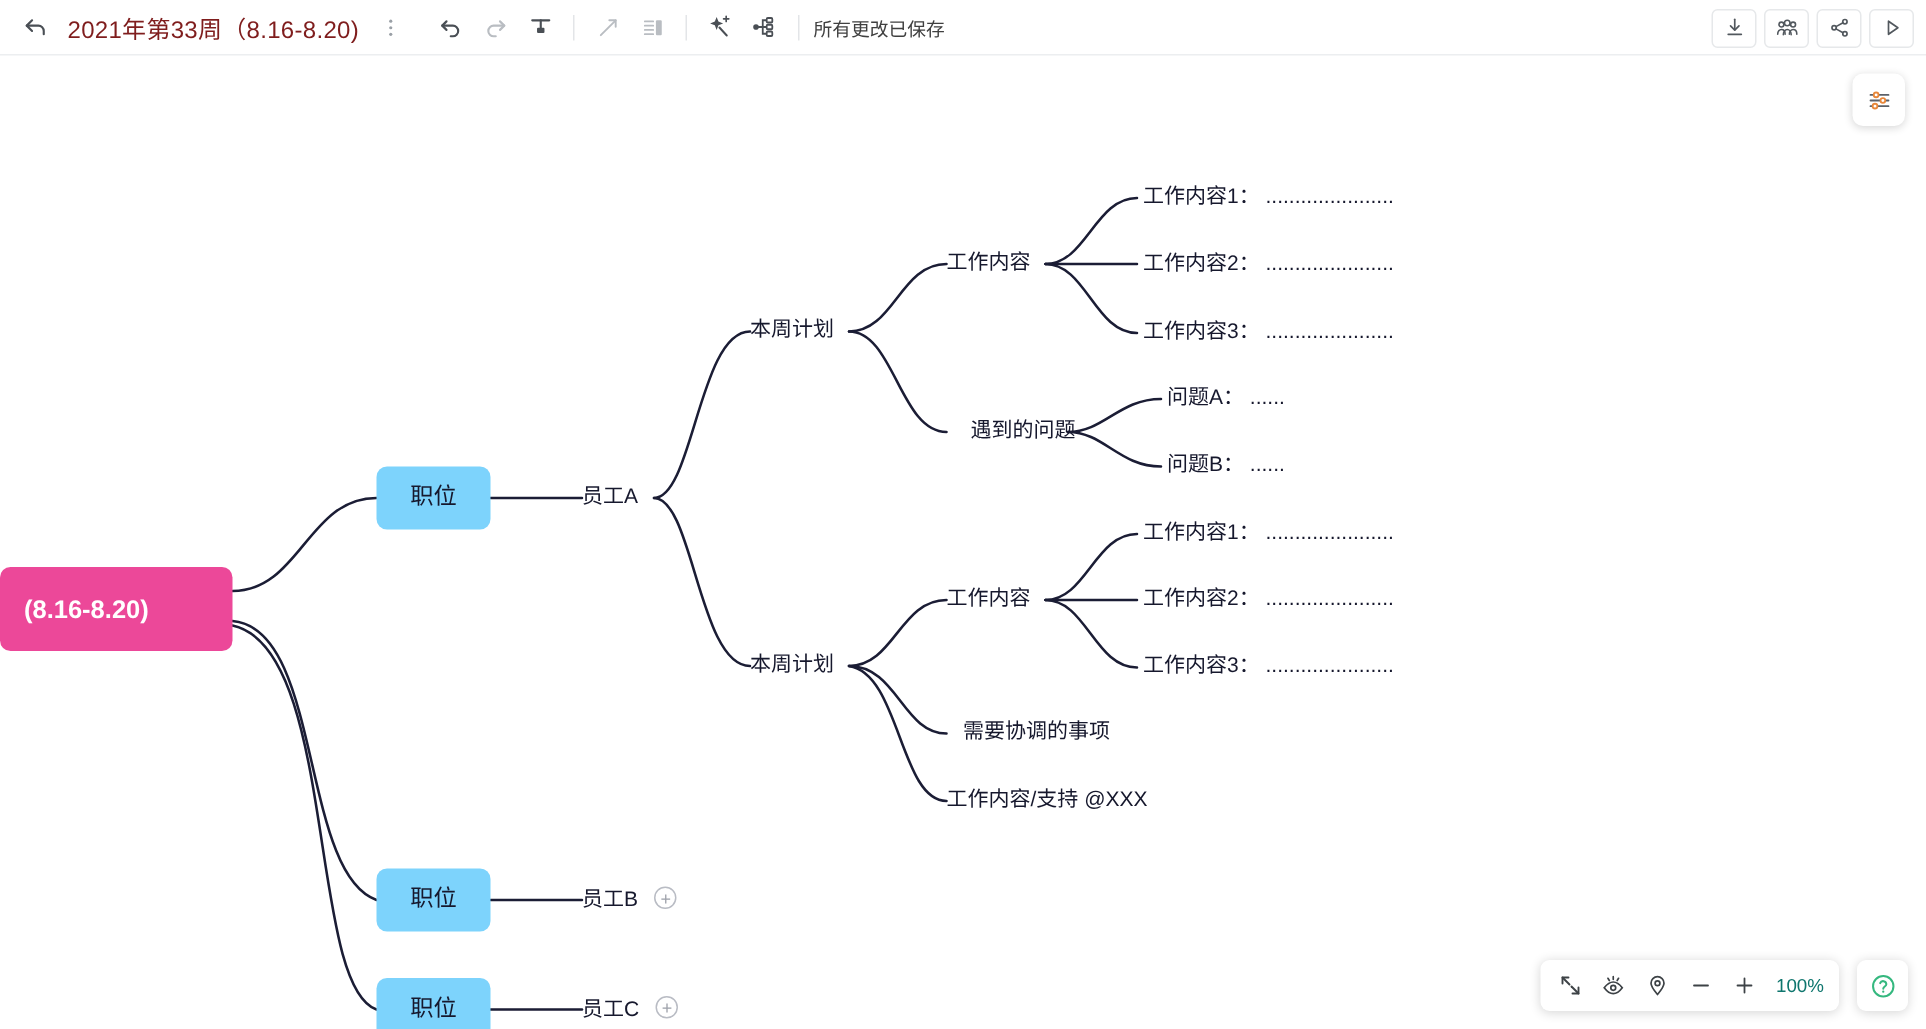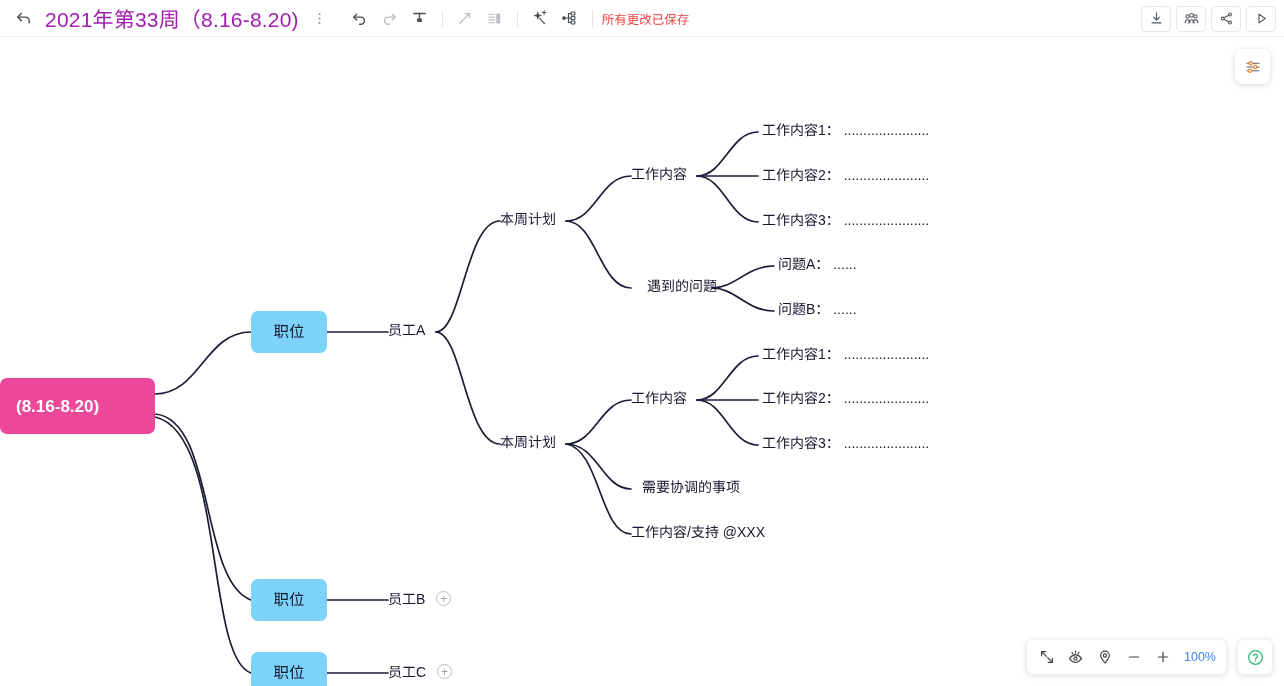--- a/index.html
+++ b/index.html
@@ -22,26 +22,26 @@
     z-index: 30;
   }
   .tb-icon {
     width: 30px; height: 30px;
     display: flex; align-items: center; justify-content: center;
     color: #4a4f55; cursor: pointer; border-radius: 4px; flex: none;
   }
   .tb-icon.light { color: #b9bdc2; }
   .tb-icon.mid { color: #9aa0a6; }
   .doc-title {
-    font-size: 21px; color: #a21caf; white-space: nowrap;
+    font-size: 16px; color: #7f1d1d; white-space: nowrap;
     margin-left: 7px; margin-right: 6px; letter-spacing: .2px;
     cursor: text;
   }
   .tb-sep { width: 1px; height: 17px; background: #e3e5e8; margin: 0 7px; flex: none; }
-  .save-status { font-size: 12.5px; color: #ef4444; white-space: nowrap; margin-left: 2px; }
+  .save-status { font-size: 12.5px; color: #404040; white-space: nowrap; margin-left: 2px; }
   .tb-right { position: absolute; right: 8px; top: 0; height: 37px; display: flex; align-items: center; gap: 5px; }
   .tb-btn {
     width: 30px; height: 26px; border: 1px solid #e6e8ea; border-radius: 4px;
     background: #fff; display: flex; align-items: center; justify-content: center;
     color: #52585e; cursor: pointer;
   }
 
   
   .canvas { position: absolute; top: 37px; left: 0; width: 1284px; height: 649px; background: #fff; overflow: hidden; }
   #edges { position: absolute; top: 0; left: 0; width: 1284px; height: 649px; pointer-events: none; }
@@ -78,21 +78,21 @@
   
   .zoombar {
     position: absolute; right: 58px; bottom: 12px; height: 34px;
     background: #fff; border-radius: 6px; box-shadow: 0 1px 7px rgba(0,0,0,.16);
     display: flex; align-items: center; padding: 0 6px; gap: 2px; z-index: 20;
   }
   .zb-icon {
     width: 27px; height: 27px; display: flex; align-items: center; justify-content: center;
     color: #3d4246; cursor: pointer; border-radius: 4px;
   }
-  .zoom-val { font-size: 12.5px; color: #3b82f6; margin-left: 6px; margin-right: 4px; min-width: 32px; text-align: center; cursor: pointer; }
+  .zoom-val { font-size: 12.5px; color: #0f766e; margin-left: 6px; margin-right: 4px; min-width: 32px; text-align: center; cursor: pointer; }
   .help-btn {
     position: absolute; right: 12px; bottom: 12px;
     width: 34px; height: 34px; border-radius: 6px; background: #fff;
     box-shadow: 0 1px 7px rgba(0,0,0,.16);
     display: flex; align-items: center; justify-content: center; cursor: pointer; z-index: 20;
   }
 </style>
 </head>
 <body>
 

